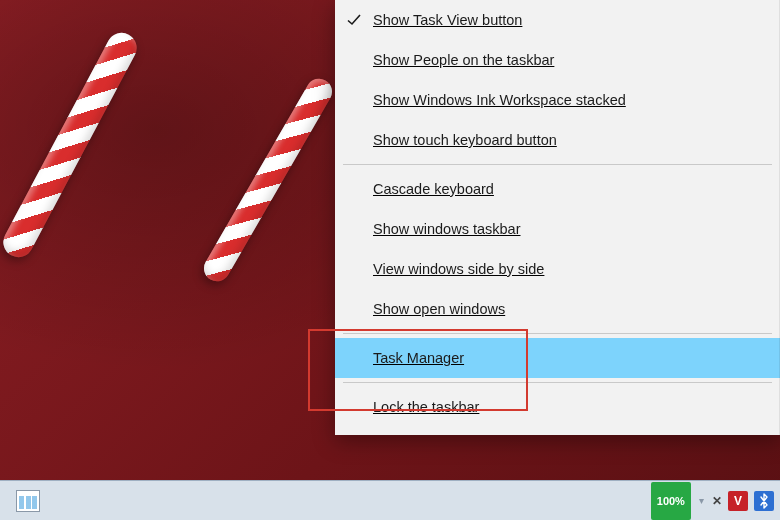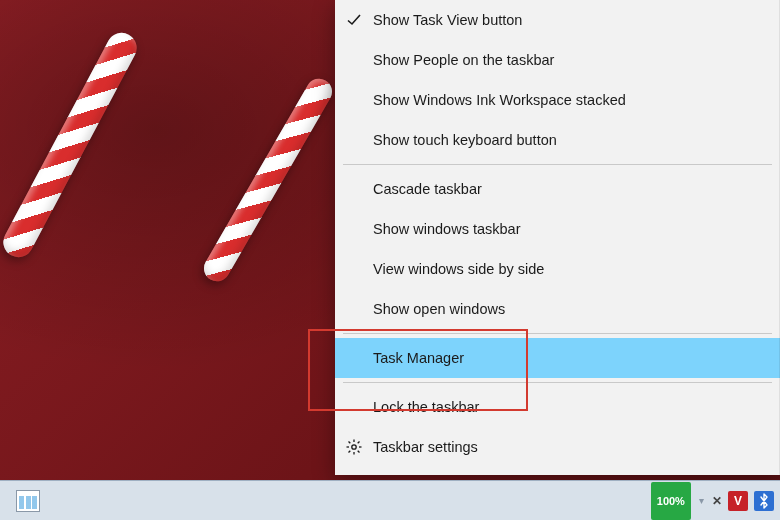--- a/index.html
+++ b/index.html
@@ -99,20 +99,21 @@
 
   
   .context-menu {
     position: absolute;
     left: 335px;
     top: 0;
     width: 445px;
     background: #f2f2f2;
     box-shadow: 0 6px 20px rgba(0,0,0,0.35);
     padding-bottom: 8px;
+    text-decoration: underline;
   }
   .context-menu::after{
     content:"";
     position:absolute; right:0; top:0; bottom:0; width:1px;
     background: rgba(0,0,0,0.08);
   }
 
   .menu-item {
     display: flex;
     align-items: center;
@@ -170,21 +171,21 @@
     <div class="menu-item">
       <span>Show Windows Ink Workspace stacked</span>
     </div>
     <div class="menu-item">
       <span>Show touch keyboard button</span>
     </div>
 
     <div class="menu-sep"></div>
 
     <div class="menu-item">
-      <span>Cascade taskbar</span>
+      <span>Cascade keyboard</span>
     </div>
     <div class="menu-item">
       <span>Show windows taskbar</span>
     </div>
     <div class="menu-item">
       <span>View windows side by side</span>
     </div>
     <div class="menu-item">
       <span>Show open windows</span>
     </div>
@@ -192,38 +193,20 @@
     <div class="menu-sep"></div>
 
     <div class="menu-item hover">
       <span>Task Manager</span>
     </div>
 
     <div class="menu-sep"></div>
 
     <div class="menu-item">
       <span>Lock the taskbar</span>
-    </div>
-    <div class="menu-item">
-      <span class="lead-icon gear-icon">
-        <svg viewBox="0 0 16 16">
-          <circle cx="8" cy="8" r="2.2" fill="none" stroke="#1b1b1b" stroke-width="1.3"></circle>
-          <g stroke="#1b1b1b" stroke-width="1.3">
-            <line x1="8" y1="0.5" x2="8" y2="3"></line>
-              <line x1="8" y1="13" x2="8" y2="15.5"></line>
-            <line x1="0.5" y1="8" x2="3" y2="8"></line>
-              <line x1="13" y1="8" x2="15.5" y2="8"></line>
-            <line x1="2.5" y1="2.5" x2="4.3" y2="4.3"></line>
-              <line x1="11.7" y1="11.7" x2="13.5" y2="13.5"></line>
-            <line x1="13.5" y1="2.5" x2="11.7" y2="4.3"></line>
-              <line x1="4.3" y1="11.7" x2="2.5" y2="13.5"></line>
-          </g>
-        </svg>
-      </span>
-      <span>Taskbar settings</span>
     </div>
 
   </div>
 
   <div class="highlight-rect" style="left:308px; top:329px; width:220px; height:82px;"></div>
 
   <div class="taskbar">
     <div class="taskbar-left">
       <div class="taskbar-icon-wrap">
         <div class="sysmon-icon"></div>

